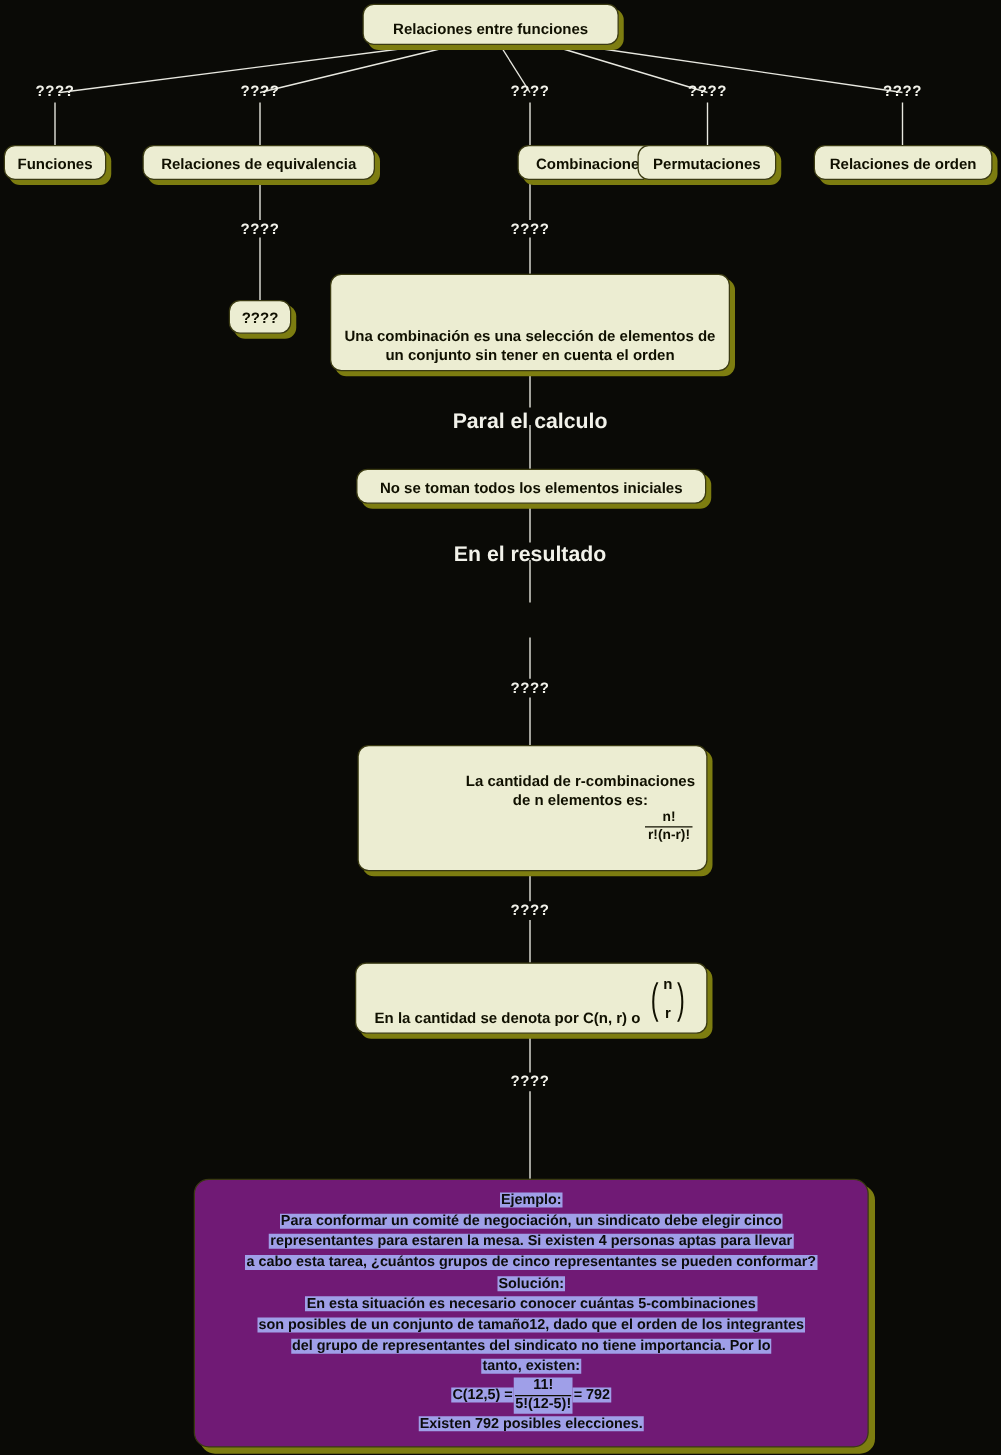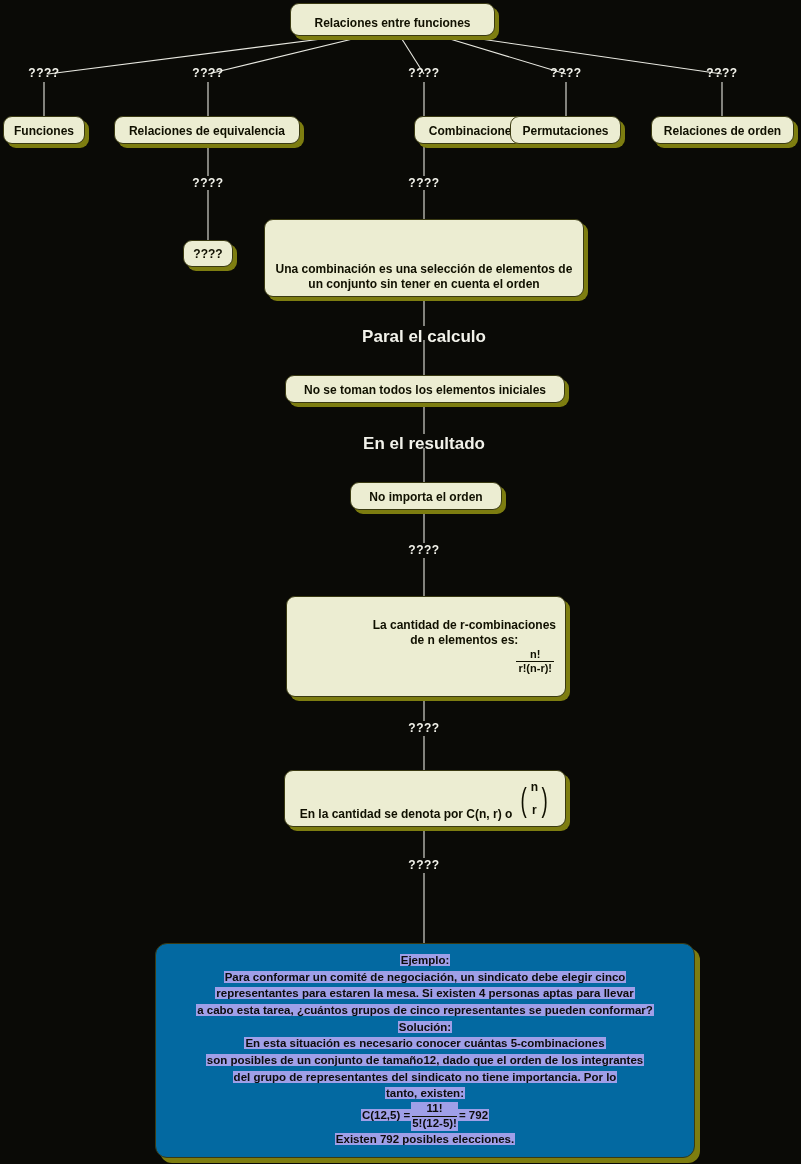--- a/index.html
+++ b/index.html
@@ -98,21 +98,21 @@
     display: inline-flex;
     flex-direction: column;
     align-items: center;
     line-height: 1.9;
     padding: 0 1px;
   }
   
   .example-box {
     position: absolute;
     box-sizing: border-box;
-    background: #0369a1;
+    background: #701a75;
     border: 1px solid #3a3a12;
     border-radius: 12px;
     box-shadow: 5px 5px 0 0 #7d7d10;
     padding: 8px 10px 10px 10px;
     text-align: center;
     color: #101000;
     font-weight: bold;
     font-size: 11.5px;
     line-height: 1.45;
   }
@@ -213,25 +213,20 @@
   </div>
 
   <div class="link-label" style="left:424px; top:327px;">Paral el calculo</div>
 
   <div class="node" style="left:285px; top:375px; width:280px; height:28px;">
     <span>No se toman todos los elementos iniciales</span>
   </div>
 
   <div class="link-label" style="left:424px; top:434px;">En el resultado</div>
 
-  <div class="node" style="left:350px; top:482px; width:152px; height:28px;">
-    <span>
-      <span>No importa el orden</span>
-    </span>
-  </div>
 
   <div class="link-label q" style="left:424px; top:543px;">????</div>
 
   <div class="node" style="left:286px; top:596px; width:280px; height:101px;flex-direction:column;">
     <span style="display:inline-block; text-align:center;">
       <span>La cantidad de r-combinaciones</span><br>
       <span>de n elementos es:</span>
     </span>
     <span class="frac">
       <span class="num">n!</span>

